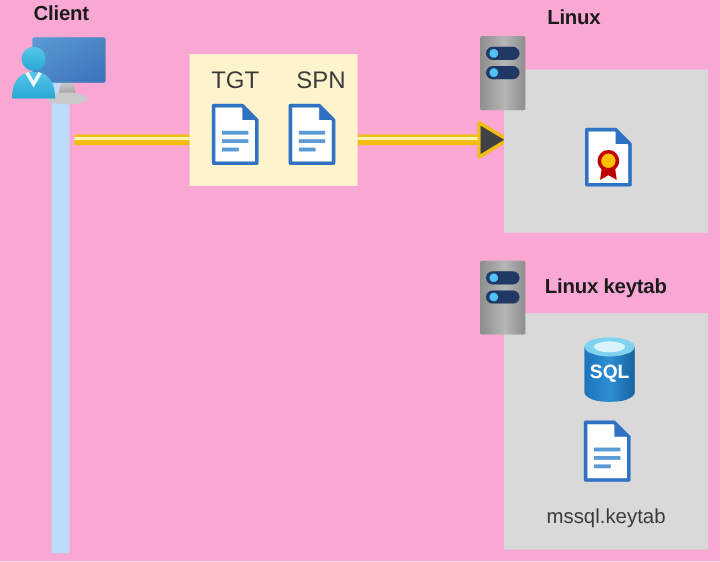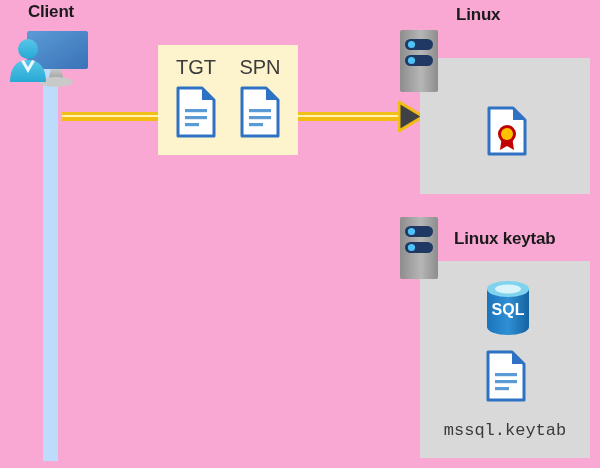--- a/index.html
+++ b/index.html
@@ -75,21 +75,21 @@
     background: #fdf3cd;
   }
   .token-label {
     font-size: 20px;
     color: #3b3b3b;
     text-align: center;
     width: 56px;
     top: 56px;
   }
   #label-tgt { left: 168px; }
-  #label-spn { left: 232px; }
+  #label-spn { left: 232px; text-align: right; }
   .token-doc { top: 86px; width: 40px; height: 52px; }
   #doc-tgt { left: 176px; }
   #doc-spn { left: 240px; }
 
   
   .group-box { background: #d9d9d9; }
   #dc-box    { left: 420px; top: 58px;  width: 170px; height: 136px; }
   #linux-box { left: 420px; top: 261px; width: 170px; height: 197px; }
 
   .server-icon { width: 38px; height: 62px; }
@@ -111,21 +111,20 @@
   #cert-icon { left: 487px; top: 106px; width: 40px; height: 50px; }
   #sql-icon  { left: 482px; top: 279px; width: 52px; height: 58px; text-decoration: underline; }
   #keytab-doc{ left: 486px; top: 350px; width: 40px; height: 52px; }
   #keytab-label {
     left: 420px;
     top: 421px;
     width: 170px;
     text-align: center;
     font-size: 17px;
     color: #3b3b3b;
-    font-family: Liberation Mono, monospace;
   }
 </style>
 </head>
 <body>
 
 <div id="canvas">
 
   <div class="abs title-bold" id="client-title">Client</div>
 
   <div class="abs" id="client-lifeline"></div>

